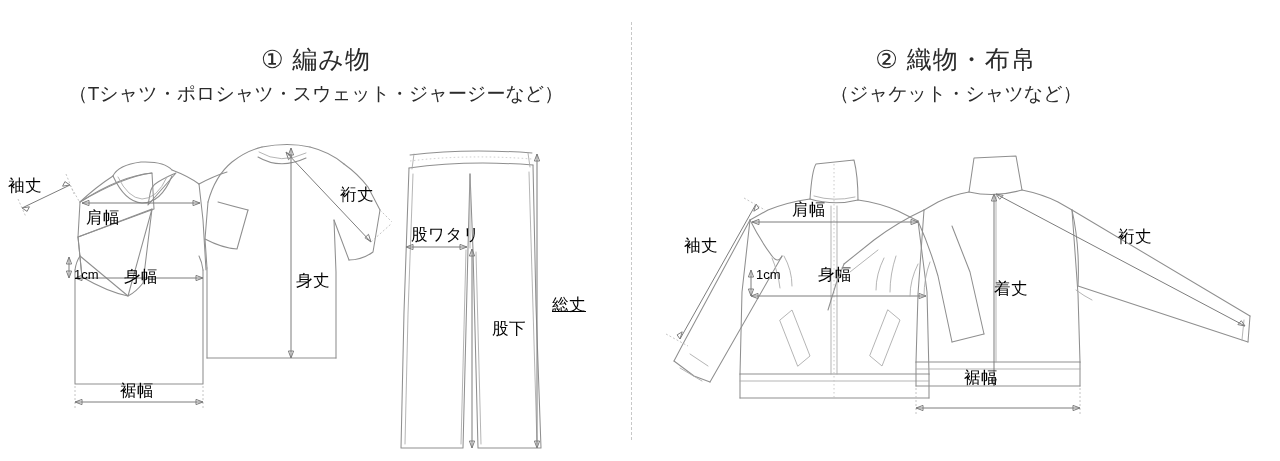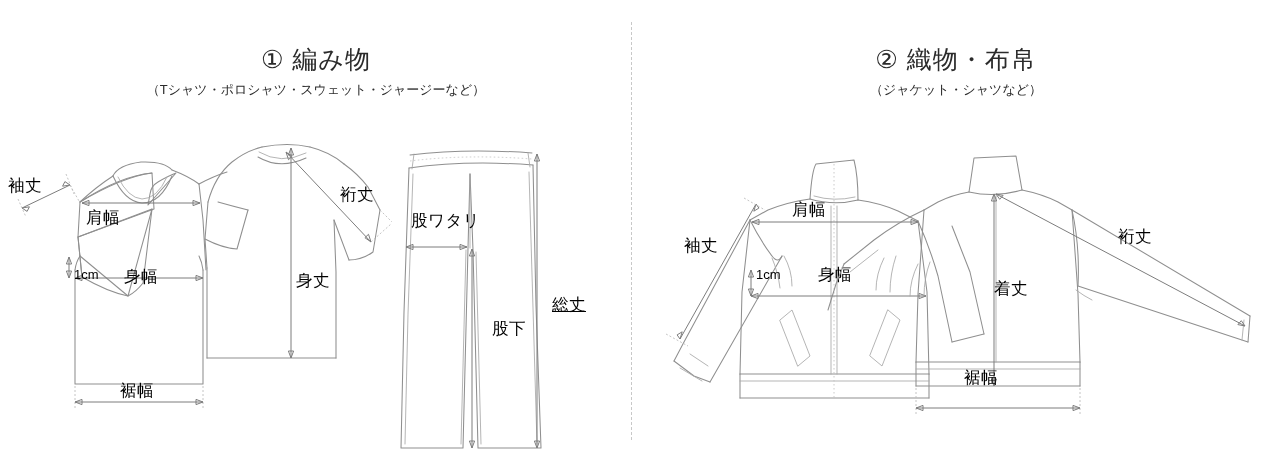--- a/index.html
+++ b/index.html
@@ -41,21 +41,21 @@
     text-align: center;
     color: #2b2b2b;
   }
   .heading .title {
     font-size: 25px;
     letter-spacing: 1px;
     line-height: 1.1;
     white-space: nowrap;
   }
   .heading .subtitle {
-    font-size: 13px;
+    font-size: 19px;
     margin-top: 7px;
     letter-spacing: 0px;
     white-space: nowrap;
   }
   #heading-knit { left: 0; top: 22px; }
   #heading-woven { left: 632px; top: 22px; }
 
   svg.art {
     position: absolute;
     left: 0;
@@ -242,21 +242,21 @@
 
       <path class="dim" d="M472 225 L472 424"></path>
       <path class="dim" d="M472 225 l-2.6 7 h5.2 z" fill="#7d7d7d"></path>
       <path class="dim" d="M472 424 l-2.6 -7 h5.2 z" fill="#7d7d7d"></path>
 
       <path class="dim" d="M537 130 L537 424"></path>
       <path class="dim" d="M537 130 l-2.6 7 h5.2 z" fill="#7d7d7d"></path>
       <path class="dim" d="M537 424 l-2.6 -7 h5.2 z" fill="#7d7d7d"></path>
     </svg>
 
-    <div class="lbl" style="left:411px; top:188px;">股ワタリ</div>
+    <div class="lbl" style="left:411px; top:202px;">股ワタリ</div>
     <div class="lbl" style="left:492px; top:296px;">股下</div>
     <div class="lbl" style="left:552px; top:272px;text-decoration:underline;">総丈</div>
   </div>
 
   <div class="panel" id="panel-woven">
 
     <div class="heading" id="heading-woven" style="left:0; width:648px;">
       <div class="title">② 織物・布帛</div>
       <div class="subtitle">（ジャケット・シャツなど）</div>
     </div>

